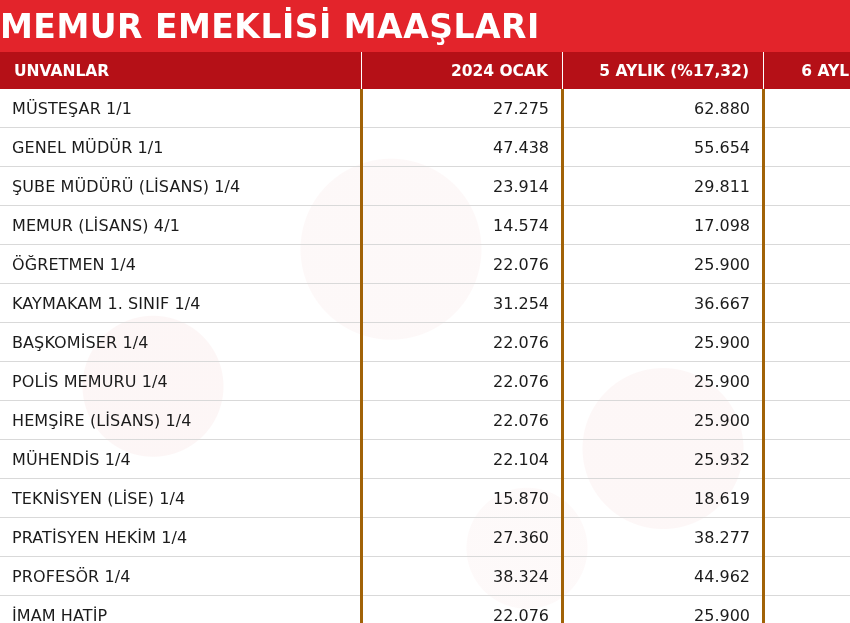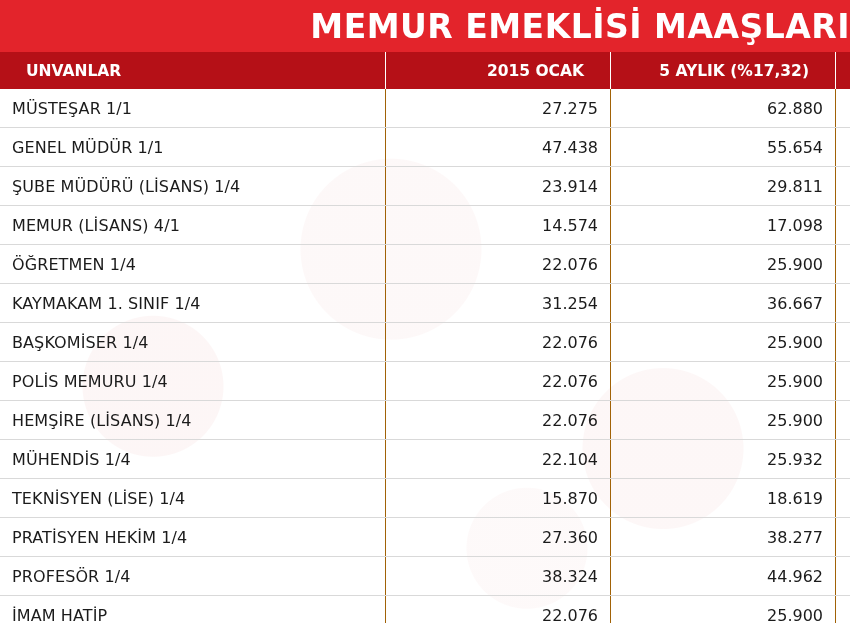--- a/index.html
+++ b/index.html
@@ -31,21 +31,21 @@
       radial-gradient(circle at 62% 88%, rgba(226,150,150,0.12) 0 60px, rgba(255,255,255,0) 61px);
     z-index: 0;
   }
   .title-bar {
     position: relative;
     z-index: 2;
     height: 52px;
     background: #e3242b;
     display: flex;
     align-items: center;
-    justify-content: flex-end;
+    justify-content: flex-start;
   }
   .title-bar .title {
     color: #ffffff;
     font-size: 33px;
     font-weight: bold;
     letter-spacing: 0.5px;
     font-family: "DejaVu Sans", sans-serif;
     text-transform: uppercase;
     white-space: nowrap;
   }
@@ -57,21 +57,21 @@
     table-layout: fixed;
     background: transparent;
   }
   table.salary-table thead th {
     background: #b51017;
     color: #ffffff;
     font-size: 15.5px;
     font-weight: bold;
     font-family: "DejaVu Sans", sans-serif;
     height: 37px;
-    padding: 0 26px;
+    padding: 0 14px;
     border-right: 1px solid #ffffff;
     white-space: nowrap;
   }
   table.salary-table thead th.col-title {
     text-align: left;
     width: 333px;
   }
   table.salary-table thead th.col-num {
     text-align: right;
     width: 172px;
@@ -79,21 +79,21 @@
   table.salary-table thead th.col-num.last {
     border-right: none;
     width: 173px;
   }
   table.salary-table tbody td {
     height: 38px;
     font-size: 16px;
     color: #1b1b1b;
     font-family: "DejaVu Sans", sans-serif;
     border-bottom: 1px solid #d9d9d9;
-    border-right: 1px solid #a16207;
+    border-right: 3px solid #a16207;
     padding: 0 12px;
     background: rgba(255,255,255,0.55);
   }
   table.salary-table tbody td.name {
     text-align: left;
     letter-spacing: 0.1px;
   }
   table.salary-table tbody td.num {
     text-align: right;
   }
@@ -111,21 +111,21 @@
   <div class="bg-wash"></div>
 
   <div class="title-bar">
     <div class="title">MEMUR EMEKLİSİ MAAŞLARI</div>
   </div>
 
   <table class="salary-table">
     <thead>
       <tr>
         <th class="col-title">UNVANLAR</th>
-        <th class="col-num">2015 OCAK</th>
+        <th class="col-num">2024 OCAK</th>
         <th class="col-num">5 AYLIK (%17,32)</th>
         <th class="col-num last">6 AYLIK (%20,34)</th>
       </tr>
     </thead>
     <tbody id="table-body">
         <tr>
           <td class="name">MÜSTEŞAR 1/1</td>
           <td class="num">27.275</td>
           <td class="num">62.880</td>
           <td class="num last">64.499</td>

